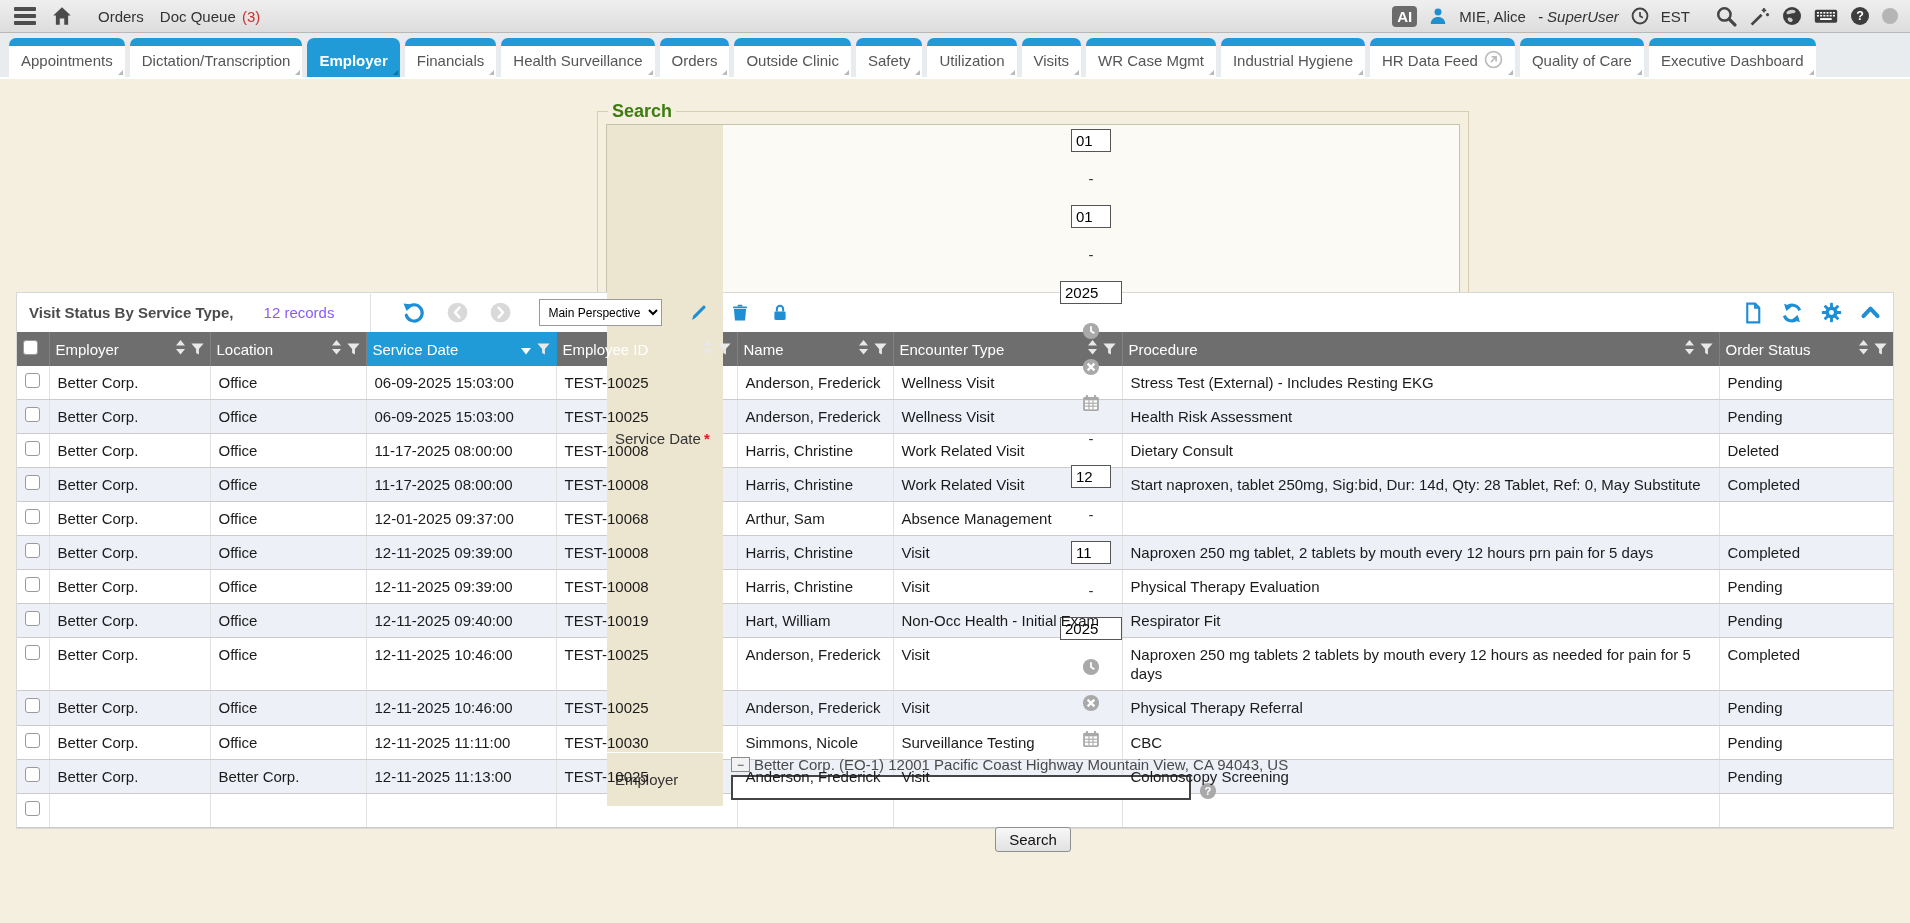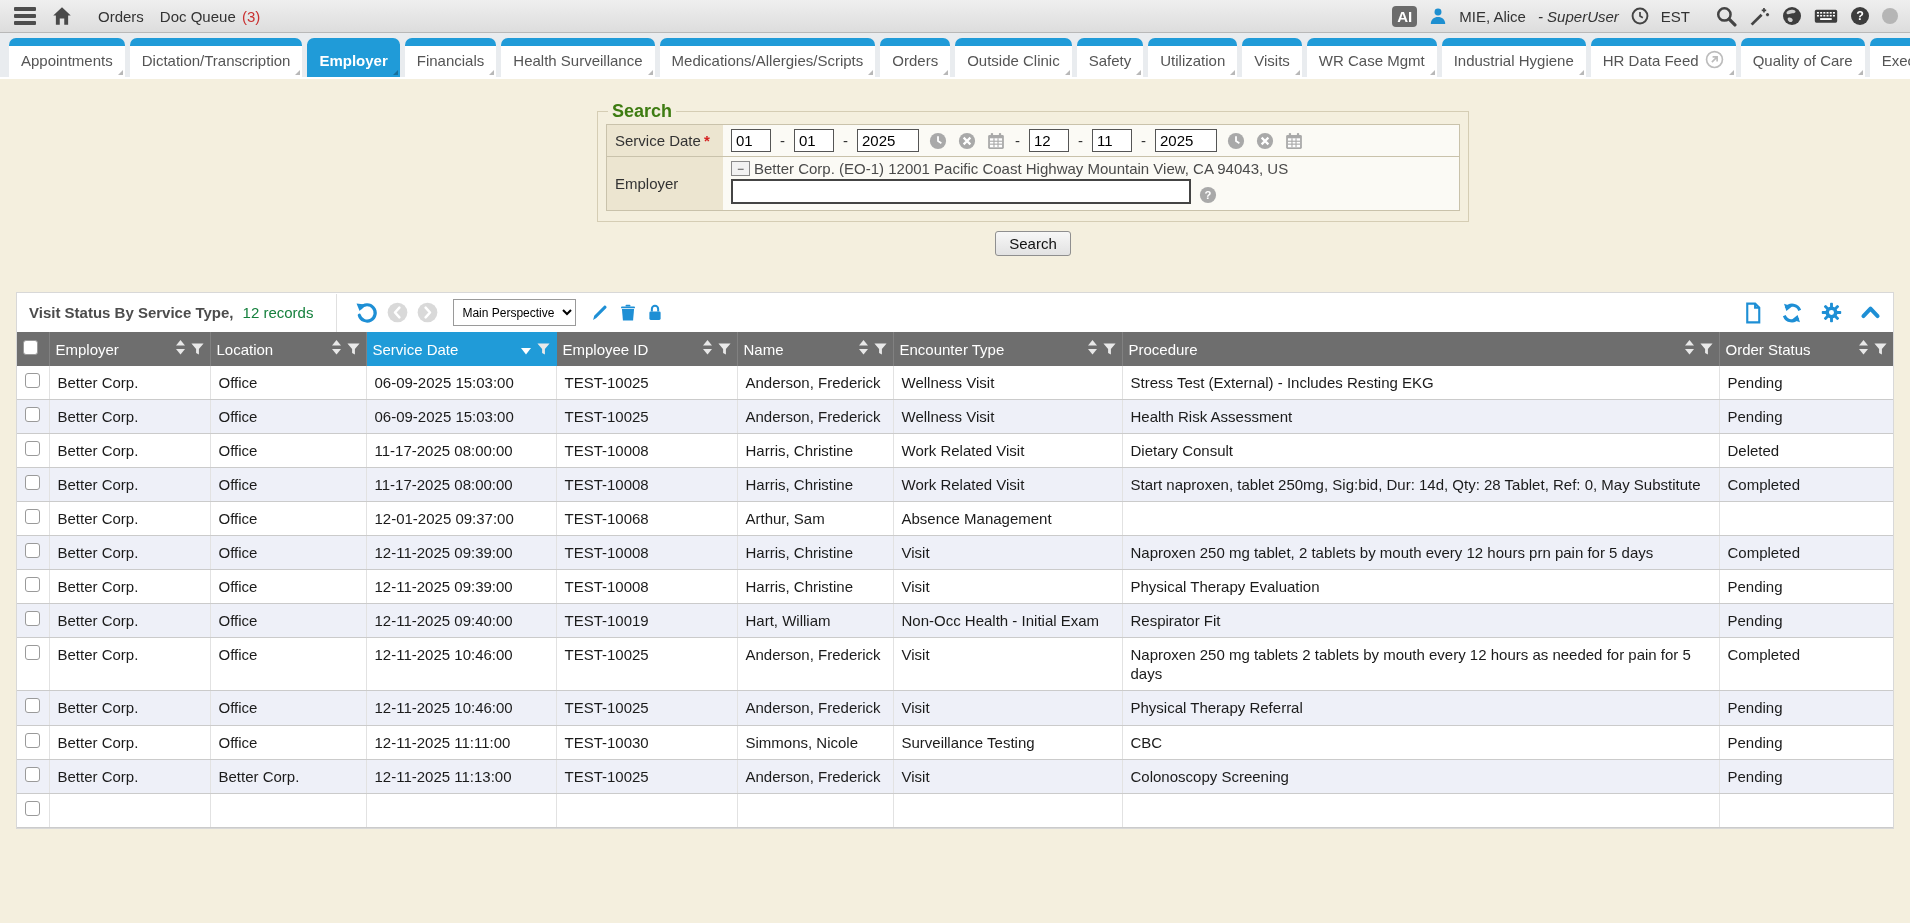--- a/index.html
+++ b/index.html
@@ -33,43 +33,43 @@
   
   .search-panel { height:213px; padding-top:14px; }
   .search-wrap { width:872px; margin-left:597px;margin-top:8px; }
   fieldset.search-fs { border:1px solid #d5cdb4; padding:2px 8px 10px 8px; }
   legend.search-legend { color:#3e7c12; font-weight:bold; font-size:18px; padding:0 4px; margin-left:2px; }
   .form-table { border:1px solid #c9c2ab; background:#fbfaf5; }
   .form-row { display:grid; grid-template-columns:116px 1fr; }
   .form-row + .form-row { border-top:1px solid #c9c2ab; }
   .form-label { background:#ece5d0; padding:6px 8px; display:flex; align-items:center; gap:3px; color:#333; }
   .req { color:#d42020; font-weight:bold; }
-  .form-field { padding:4px 8px; display:flex; align-items:center; gap:9px; flex-wrap:wrap; }
+  .form-field { padding:4px 8px; display:flex; align-items:center; gap:18px; flex-wrap:wrap;flex-direction:column; }
   .date-in { width:40px; height:23px; border:1px solid #555; padding:1px 4px; font-size:15px;
              font-family:"Liberation Sans",sans-serif; }
   .date-in.year { width:62px; }
   .dash { color:#333; }
   .fld-ic { display:inline-flex; margin:0 1px; cursor:pointer; }
   .emp-field { flex-direction:column; align-items:flex-start; gap:2px; padding:3px 8px 6px 8px; }
   .emp-line1 { display:flex; align-items:center; gap:4px; color:#4a4a4a; }
   .minus-box { width:19px; height:15px; border:1px solid #8a8a8a; background:#f2f2f2; font-size:12px;
                display:inline-flex; align-items:center; justify-content:center; color:#444; cursor:pointer; }
   .emp-line2 { display:flex; align-items:flex-end; gap:7px; }
   .emp-input { width:460px; height:25px; border:2px solid #444; font-size:15px; padding:2px 4px;
                font-family:"Liberation Sans",sans-serif; }
   .search-btn-row { text-align:center; margin-top:9px; }
   .search-btn { font-family:"Liberation Sans",sans-serif; font-size:15px; color:#111;
                 background:linear-gradient(#f7f7f7,#e2e2e2); border:1px solid #8f8f8f; border-radius:3px;
                 padding:3px 13px; cursor:pointer; }
 
   
   .grid-wrap { margin:0 16px; background:#fff; border:1px solid #d8d8d8; }
-  .grid-toolbar { height:39px; display:flex; align-items:center; padding:0 12px; gap:9px; background:#fff; }
+  .grid-toolbar { height:39px; display:flex; align-items:center; padding:0 12px; gap:22px; background:#fff; }
   .grid-title { font-weight:bold; color:#4c4c4c; }
-  .grid-records { color:#15803d; margin-left:0; }
+  .grid-records { color:#8b5cf6; margin-left:8px; }
   .tb-divider { width:1px; height:38px; background:#e0e0e0; margin:0 10px 0 14px; }
   .icon-btn { display:inline-flex; align-items:center; cursor:pointer; }
   .persp-select { height:27px; font-size:12px; font-family:"Liberation Sans",sans-serif;
                   border:1px solid #9a9a9a; background:#fff; padding:0 4px; margin:0 6px; }
   .grid-toolbar-right { margin-left:auto; display:flex; align-items:center; gap:18px; }
 
   table.grid { width:100%; border-collapse:collapse; table-layout:fixed; }
   table.grid th { background:#6e6e6e; color:#fff; font-weight:normal; font-size:15px; text-align:left;
                   padding:0 6px; height:34px; border-right:1px solid #818181; }
   table.grid th .th-inner { display:flex; align-items:center; justify-content:space-between; gap:4px; }
@@ -185,23 +185,20 @@
       <span>Dictation/Transcription</span>
     </div>
     <div class="tab active">
       <span>Employer</span>
     </div>
     <div class="tab">
       <span>Financials</span>
     </div>
     <div class="tab">
       <span>Health Surveillance</span>
-    </div>
-    <div class="tab">
-      <span>Medications/Allergies/Scripts</span>
     </div>
     <div class="tab">
       <span>Orders</span>
     </div>
     <div class="tab">
       <span>Outside Clinic</span>
     </div>
     <div class="tab">
       <span>Safety</span>
     </div>

